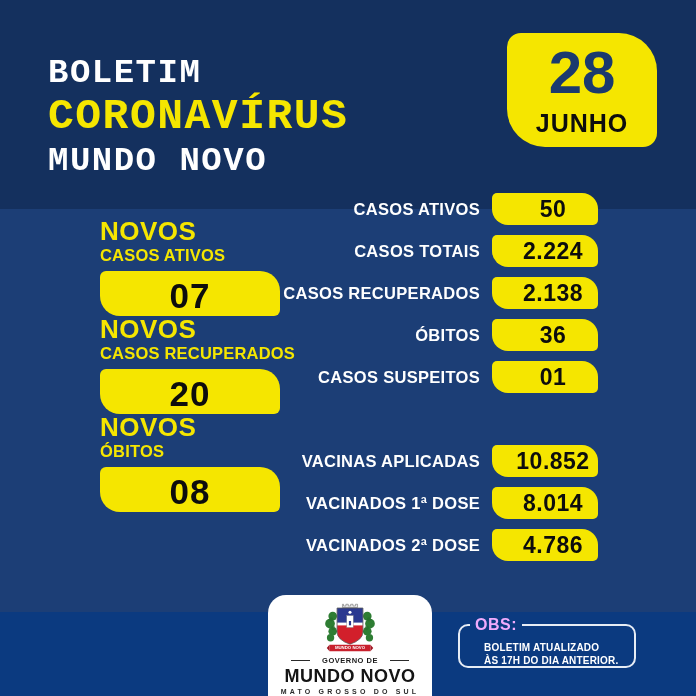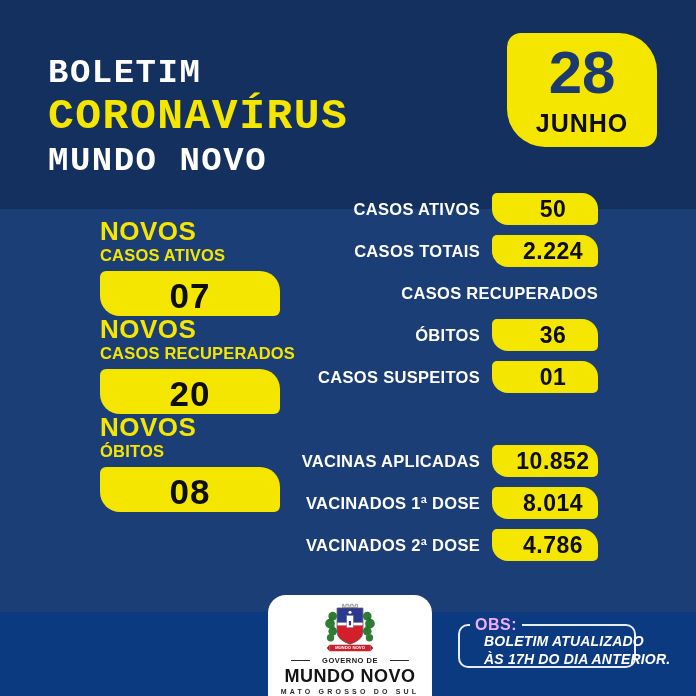--- a/index.html
+++ b/index.html
@@ -70,21 +70,21 @@
   
   .obs{
     position:absolute;left:458px;top:624px;width:178px;height:44px;
     border:2px solid var(--obs-border,#e6ecf5);border-radius:10px;box-sizing:border-box;
   }
   .obs-title{
     position:absolute;top:-11px;left:10px;
     background:var(--footer-bg,#0b3a80);
     padding:0 5px;font-size:16px;font-weight:800;color:#f0abfc;line-height:1.2;letter-spacing:.5px;
   }
-  .obs-text{margin:6px 0 0 24px;font-size:14px;font-weight:800;color:#fff;line-height:1.3;letter-spacing:.2px;white-space:nowrap;font-style:italic;}
+  .obs-text{margin:15px 0 0 24px;font-size:10px;font-weight:800;color:#fff;line-height:1.3;letter-spacing:.2px;white-space:nowrap;}
 </style>
 </head>
 <body>
 
 <div class="canvas">
 
   <div class="band-top"></div>
   <div class="band-bottom"></div>
 
   <div class="title">
@@ -129,20 +129,23 @@
       </span>
   </div>
   <div class="rrow rr-2">
     <span class="rlabel">CASOS TOTAIS</span>
     <span class="rbox">
         <span class="rval">2.224</span>
       </span>
   </div>
   <div class="rrow rr-3">
     <span class="rlabel">CASOS RECUPERADOS</span>
+    <span class="rbox">
+        <span class="rval">2.138</span>
+      </span>
   </div>
   <div class="rrow rr-4">
     <span class="rlabel">ÓBITOS</span>
     <span class="rbox">
         <span class="rval">36</span>
       </span>
   </div>
   <div class="rrow rr-5">
     <span class="rlabel">CASOS SUSPEITOS</span>
     <span class="rbox">

